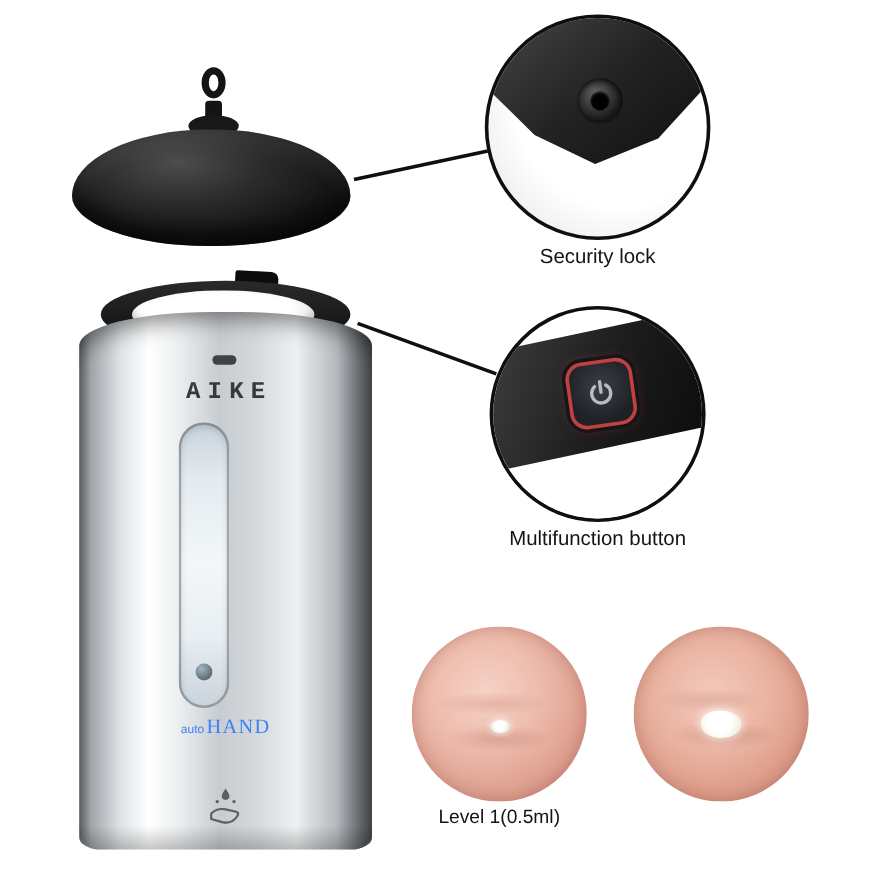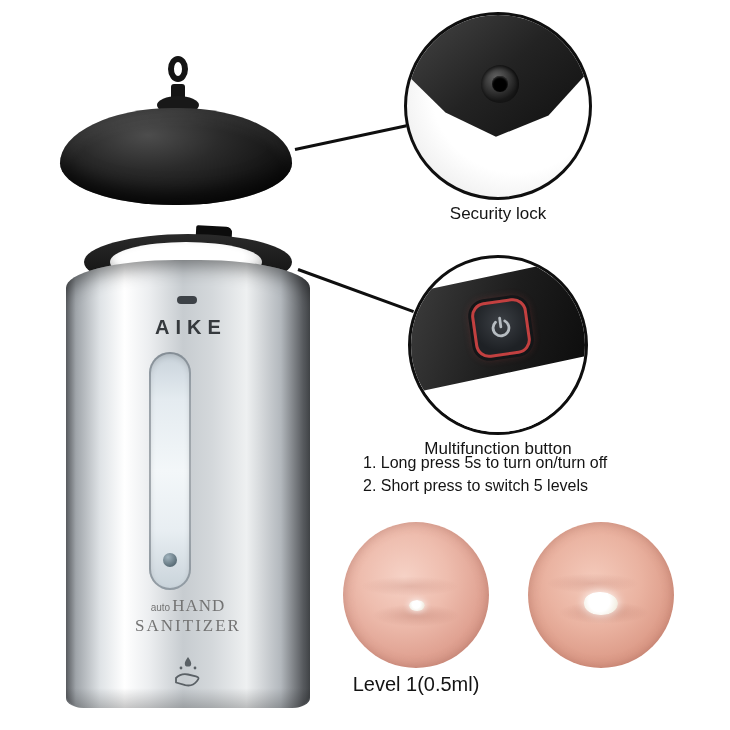--- a/index.html
+++ b/index.html
@@ -60,27 +60,27 @@
             background: radial-gradient(ellipse at 45% 35%, #ffffff 55%, #dadada 85%, #c6c6c6 100%);
             box-shadow: inset 0 -4px 8px rgba(0,0,0,.18); }
   .body-shell { left:66px; top:260px; width:244px; height:448px;
             background: linear-gradient(90deg, #5d6064 0%, #9fa4a9 4%, #dfe3e6 14%, #ffffff 24%, #eceef0 34%, #c7ccd0 48%, #d4d8db 60%, #eef0f1 74%, #b3b8bd 88%, #5a5d61 97%, #44474a 100%);
             border-radius:110px 110px 18px 18px / 28px 28px 10px 10px;
             box-shadow: inset 0 16px 18px -10px rgba(0,0,0,.45); }
   .bottom-shade { left:66px; top:688px; width:244px; height:20px; border-radius:0 0 16px 16px;
             background: linear-gradient(180deg, rgba(0,0,0,0), rgba(0,0,0,.22)); }
   .sensor { left:177px; top:296px; width:20px; height:8px; background:#3d4247; border-radius:4px; }
   .brand  { left:66px; top:316px; width:244px; text-align:center; font-size:20px; font-weight:bold;
-            letter-spacing:6px; text-indent:6px; color:#35393d; }
+            letter-spacing:6px; text-indent:6px; color:#35393d;font-family:Liberation Mono, monospace; }
   .window { left:149px; top:352px; width:42px; height:238px; border-radius:21px;
             background: linear-gradient(180deg, #c8d2da 0%, #e4ebf0 20%, #f3f7f9 50%, #e8eef2 75%, #c9d3da 100%);
             box-shadow: inset 0 0 0 2px rgba(70,80,90,.4), inset 0 3px 7px rgba(0,0,0,.18); }
   .float-dot { left:163px; top:553px; width:14px; height:14px; border-radius:50%;
             background: radial-gradient(circle at 35% 30%, #a3b5bf, #5c6f79 70%); }
-  .product-name { left:66px; top:596px; width:244px; text-align:center; color:#737373;
+  .product-name { left:66px; top:596px; width:244px; text-align:center; color:#3b82f6;
             font-family:"Liberation Serif", serif; }
   .product-name .small { font-size:10px; margin-right:2px; font-family:"Liberation Sans", sans-serif; }
   .product-name .big { font-size:17px; letter-spacing:1px; }
   .product-name .line2 { font-size:17px; letter-spacing:2px; }
   .hand-wash { left:170px; top:654px; width:36px; height:36px; }
 
   
   .hand-photo { width:146px; height:146px; border-radius:50%; overflow:hidden;
             box-shadow: inset 0 0 12px rgba(120,60,50,.3); }
   .hand-a { left:343px; top:522px;
@@ -92,21 +92,21 @@
             background:
               radial-gradient(ellipse 64px 16px at 52% 62%, rgba(155,80,65,.28), rgba(155,80,65,0) 70%),
               radial-gradient(ellipse 66px 14px at 44% 42%, rgba(165,90,75,.22), rgba(165,90,75,0) 70%),
               radial-gradient(circle at 45% 40%, #f4cabb 0%, #eab3a1 40%, #dc9a87 70%, #c9816f 95%, #bd7463 100%); }
   .drop-small { left:66px; top:78px; width:16px; height:11px; border-radius:50%;
             background: radial-gradient(circle at 45% 40%, #ffffff 35%, #f1ece2 70%, rgba(241,236,226,0));
             box-shadow: 0 0 7px rgba(255,255,255,.95); }
   .drop-large { left:56px; top:70px; width:34px; height:23px; border-radius:46% 54% 50% 50%;
             background: radial-gradient(circle at 45% 40%, #ffffff 45%, #f4efe4 75%, rgba(244,239,228,.15));
             box-shadow: 0 0 10px rgba(255,255,255,.95); }
-  .level-label { top:673px; width:146px; font-size:20px; text-align:center; color:#141414; }
+  .level-label { top:673px; width:146px; font-size:16px; text-align:center; color:#141414; }
   .level-a { left:343px; }
   .level-b { left:528px; }
 </style>
 </head>
 <body>
 
 <div id="canvas">
 
   <div class="abs hook-ring"></div>
   <div class="abs hook-stem"></div>
@@ -124,21 +124,20 @@
   <div class="abs spout"></div>
   <div class="abs collar"></div>
   <div class="abs cap"></div>
   <div class="abs body-shell"></div>
   <div class="abs sensor"></div>
   <div class="abs brand">AIKE</div>
   <div class="abs window"></div>
   <div class="abs float-dot"></div>
   <div class="abs product-name">
     <div><span class="small">auto</span><span class="big">HAND</span></div>
-    <div class="line2">SANITIZER</div>
   </div>
   <div class="abs hand-wash">
     <svg viewBox="0 0 36 36" width="36" height="36">
       <path d="M18 3 c-2 3 -3.2 4.8 -3.2 6.4 a3.2 3.2 0 0 0 6.4 0 c0 -1.6 -1.2 -3.4 -3.2 -6.4 z" fill="#5a6065"></path>
       <circle cx="11" cy="14" r="1.4" fill="#5a6065"></circle>
       <circle cx="25" cy="14" r="1.4" fill="#5a6065"></circle>
       <path d="M6 24 q5 -5 12 -3.5 l8 1.8 q3.4 0.9 2.2 3 l-1.4 2 q-4.5 5.5 -11.5 3.8 l-9.3 -2.6 z" fill="none" stroke="#5a6065" stroke-width="1.8" stroke-linejoin="round"></path>
     </svg>
   </div>
   <div class="abs bottom-shade"></div>
@@ -148,24 +147,20 @@
     <div class="abs mf-cap"></div>
     <div class="abs mf-panel"></div>
     <div class="abs power-button">
       <svg viewBox="0 0 24 24" width="28" height="28">
         <path d="M12 3.5 v 7.5" stroke="#b6bcc1" stroke-width="2.4" stroke-linecap="round" fill="none"></path>
         <path d="M8 6.4 a 6.8 6.8 0 1 0 8 0" stroke="#b6bcc1" stroke-width="2.4" stroke-linecap="round" fill="none"></path>
       </svg>
     </div>
   </div>
   <div class="abs label mf-label">Multifunction button</div>
-  <div class="abs instructions">
-    <div>1. Long press 5s to turn on/turn off</div>
-    <div>2. Short press to switch 5 levels</div>
-  </div>
 
   <div class="abs hand-photo hand-a">
     <div class="abs drop-small"></div>
   </div>
   <div class="abs hand-photo hand-b">
     <div class="abs drop-large"></div>
   </div>
   <div class="abs level-label level-a">Level 1(0.5ml)</div>
 
 </div>

